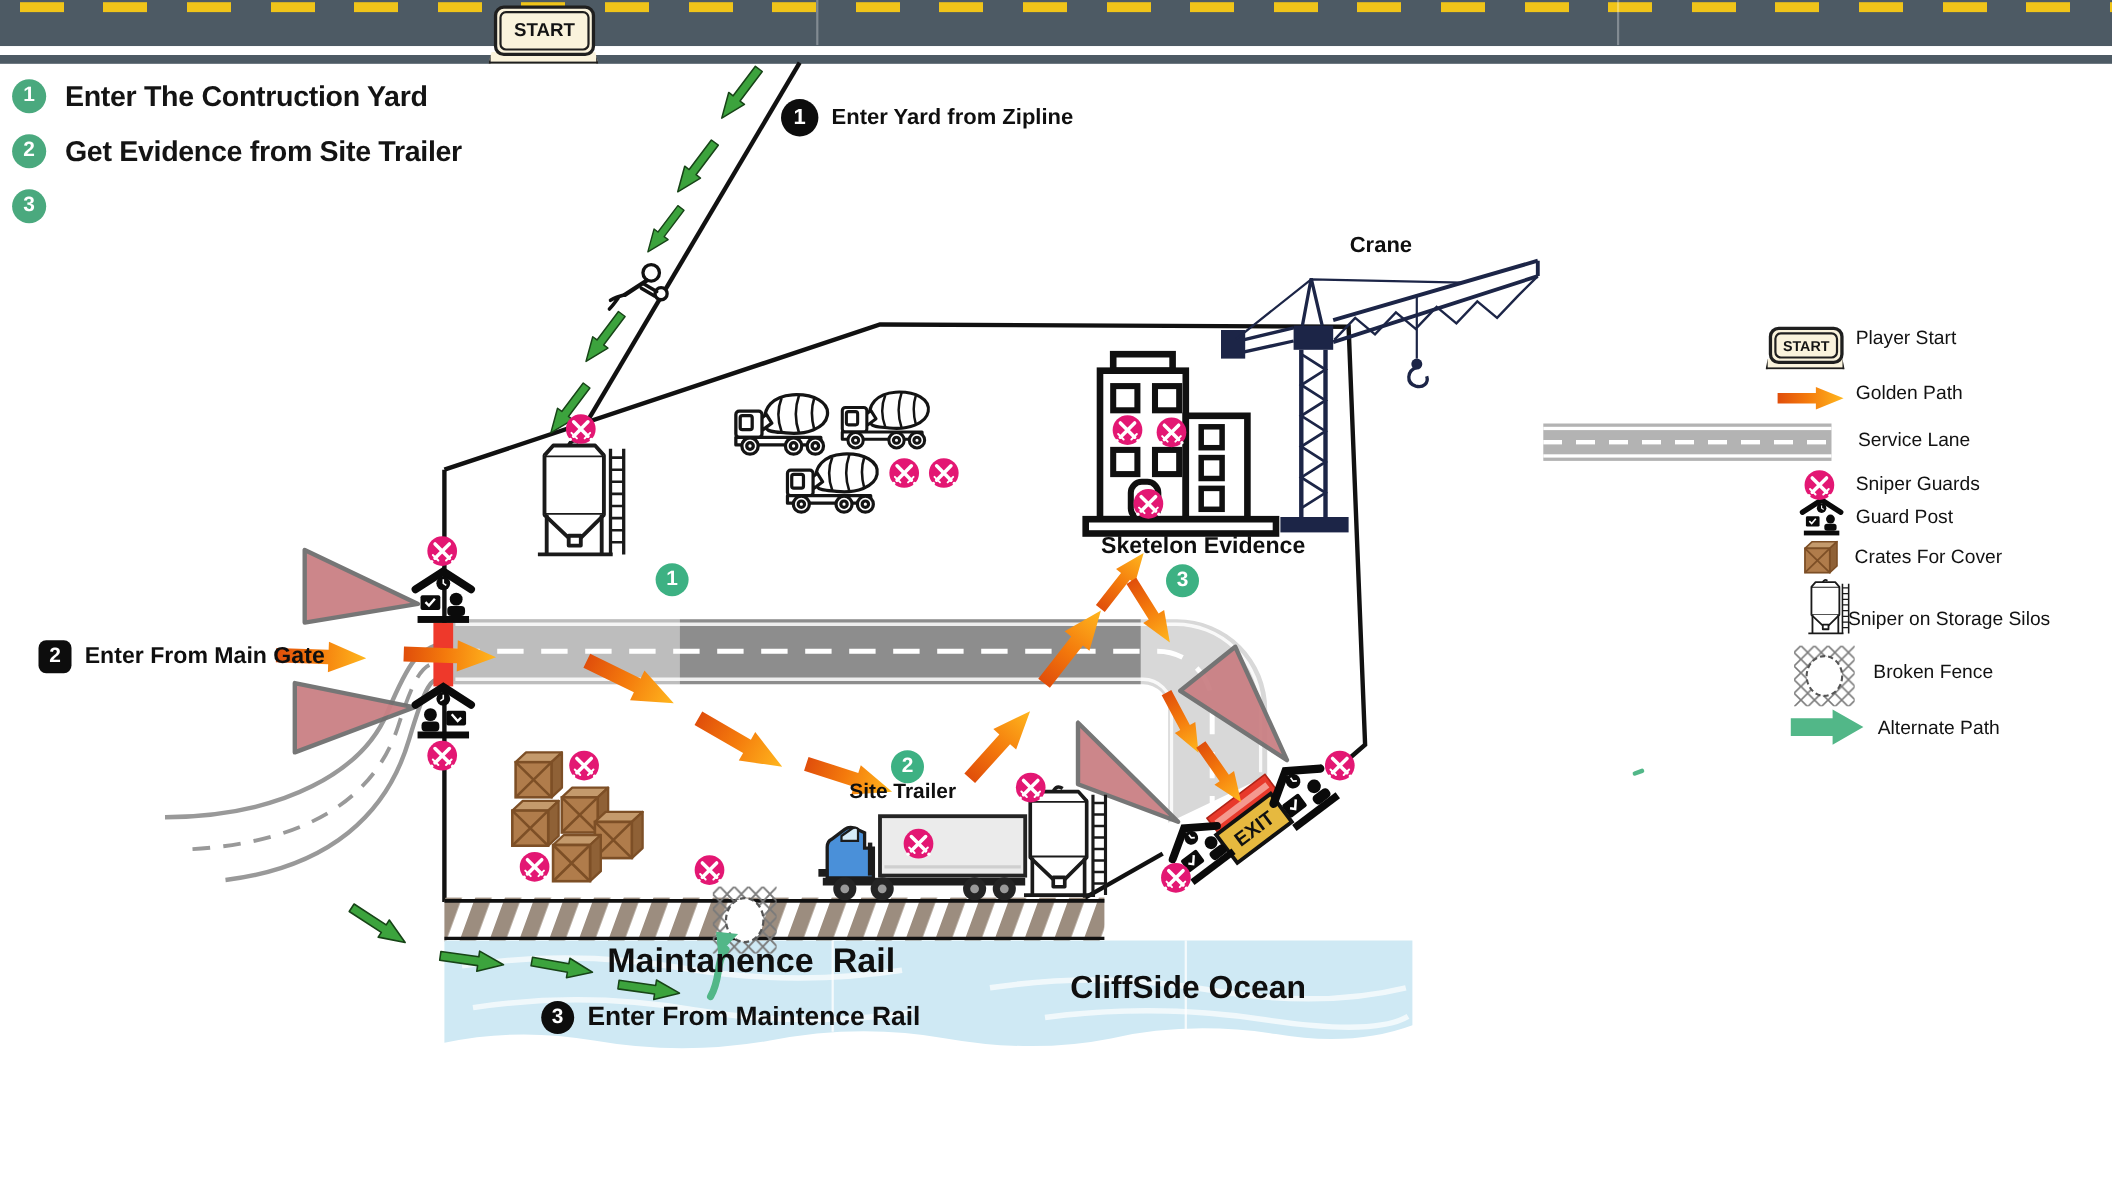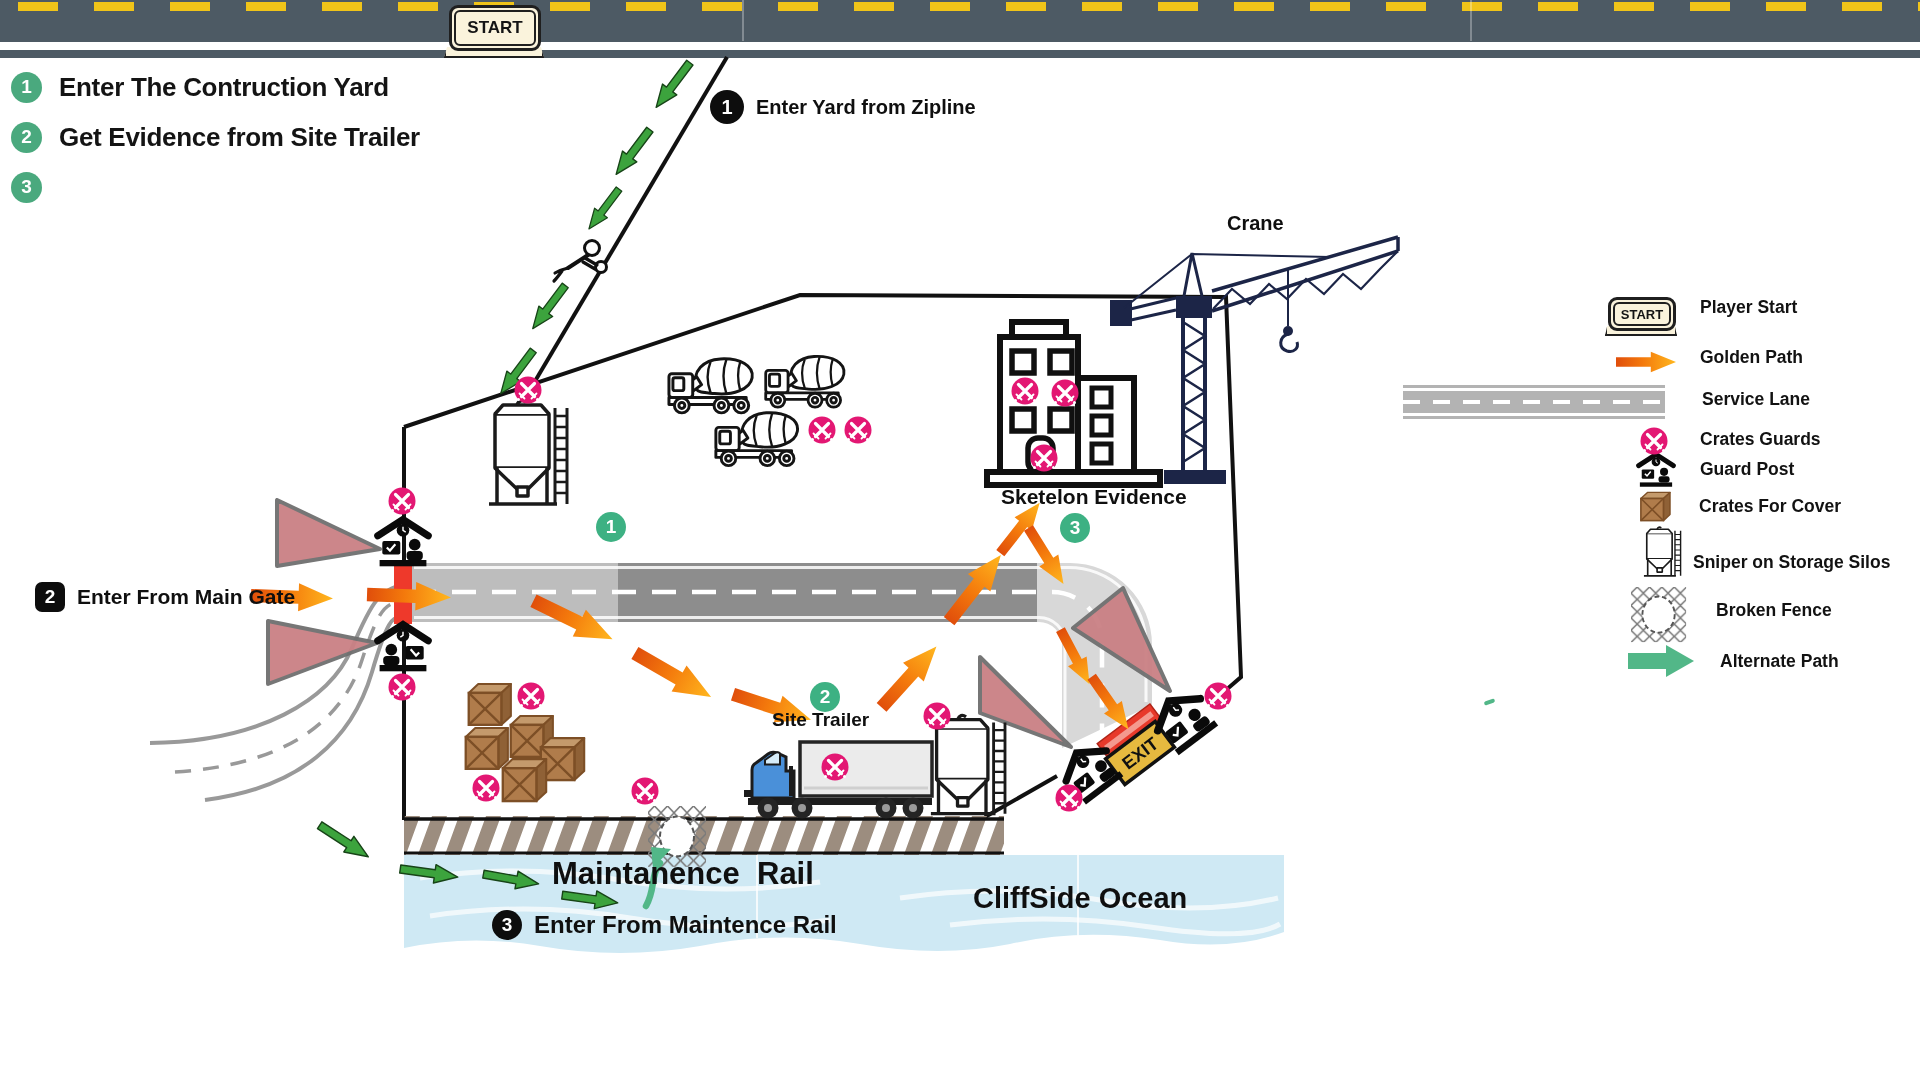--- a/index.html
+++ b/index.html
@@ -28,21 +28,21 @@
   .obj-text{font-weight:bold;font-size:26px;color:#141414;letter-spacing:-.3px;text-align:center;}
   
   .map-label{position:absolute;font-weight:bold;color:#0f0f0f;white-space:nowrap;z-index:40;}
   .entry{position:absolute;display:flex;align-items:center;gap:12px;z-index:40;}
   .entry .blackdot{background:#0d0d0d;color:#fff;display:flex;align-items:center;justify-content:center;
     font-weight:bold;flex:0 0 auto;}
   .entry .etext{font-weight:bold;color:#0f0f0f;white-space:nowrap;}
   .gmark{position:absolute;width:30px;height:30px;border-radius:50%;background:#3db183;color:#fff;
     display:flex;align-items:center;justify-content:center;font-weight:bold;font-size:19px;z-index:41;}
   
-  .leg-label{position:absolute;font-weight:bold;font-size:17.5px;color:#121212;white-space:nowrap;z-index:40;margin-left:13px;}
+  .leg-label{position:absolute;font-weight:normal;font-size:17.5px;color:#121212;white-space:nowrap;z-index:40;}
   #lane-swatch{left:1403px;top:385px;width:262px;height:34px;background:#b3b3b3;z-index:20;}
   #lane-swatch .edge{position:absolute;left:0;width:100%;height:3px;background:#fff;}
   #lane-swatch .dash{position:absolute;left:0;top:15px;width:100%;height:4px;
     background:repeating-linear-gradient(90deg,#fff 0 17px,transparent 17px 30px);}
   .stray{position:absolute;width:11px;height:4px;border-radius:2px;background:#52b788;transform:rotate(-20deg);z-index:20;}
 </style>
 </head>
 <body>
 
 <div id="stage">
@@ -380,21 +380,21 @@
     <div id="lane-swatch" class="abs">
       <div class="edge" style="top:3px"></div>
         <div class="edge" style="bottom:3px"></div>
         <div class="dash"></div>
     </div>
     <div class="stray" style="left:1484px;top:700px"></div>
 
     <div class="leg-label" style="left:1687px;top:297px">Player Start</div>
     <div class="leg-label" style="left:1687px;top:347px">Golden Path</div>
     <div class="leg-label" style="left:1689px;top:389px">Service Lane</div>
-    <div class="leg-label" style="left:1687px;top:429px">Crates Guards</div>
+    <div class="leg-label" style="left:1687px;top:429px">Sniper Guards</div>
     <div class="leg-label" style="left:1687px;top:459px">Guard Post</div>
     <div class="leg-label" style="left:1686px;top:496px">Crates For Cover</div>
     <div class="leg-label" style="left:1680px;top:552px">Sniper on Storage Silos</div>
     <div class="leg-label" style="left:1703px;top:600px">Broken Fence</div>
     <div class="leg-label" style="left:1707px;top:651px">Alternate Path</div>
   </div>
 
 </div>
 
 </body></html>

